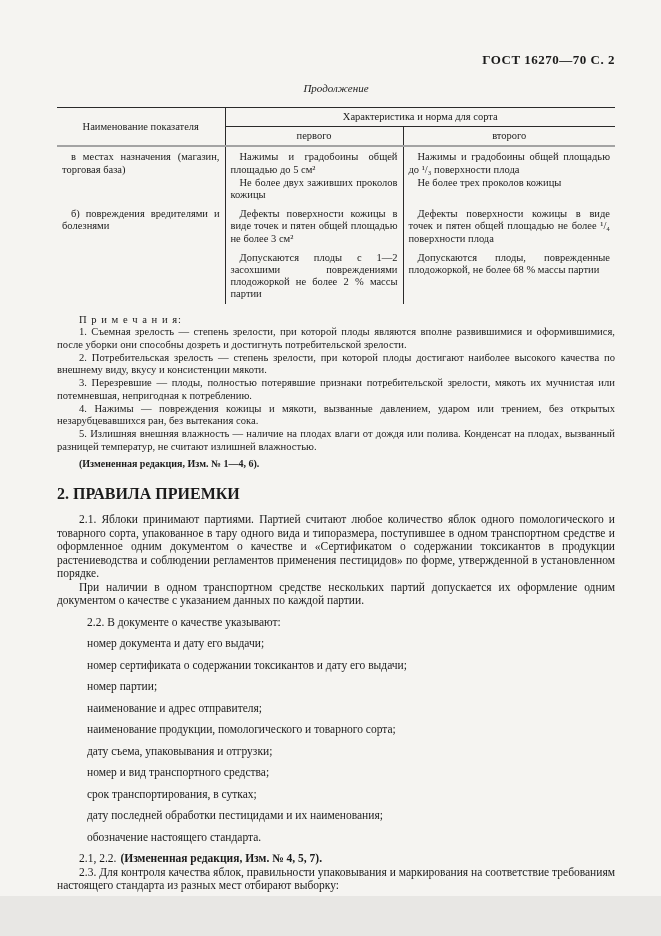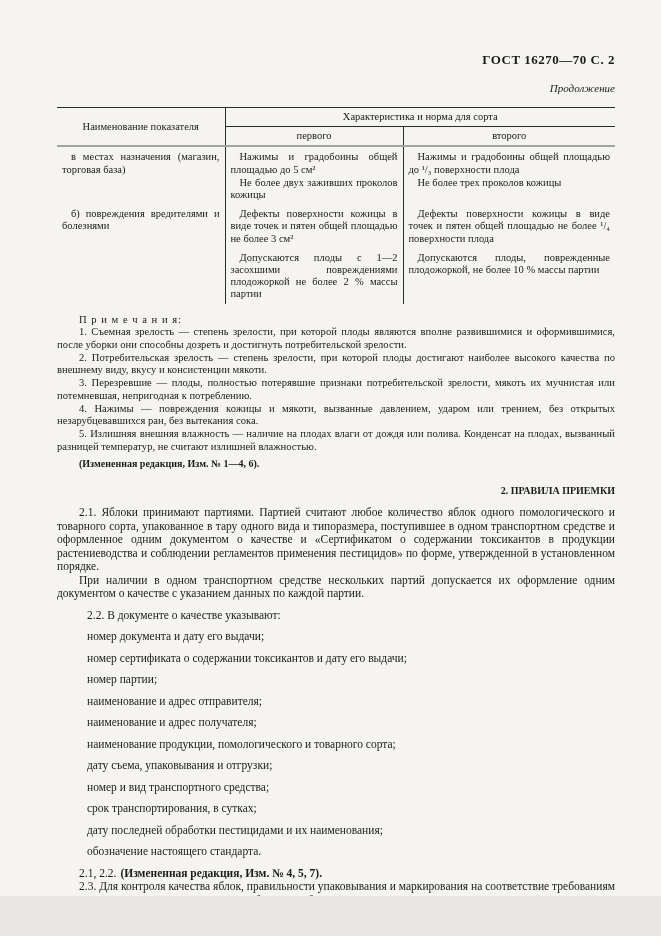--- a/index.html
+++ b/index.html
@@ -14,21 +14,21 @@
     padding:52px 46px 0 57px;
     overflow:hidden;
   }
   .doc-header{
     text-align:right;
     font-weight:bold;
     font-size:13px;
     letter-spacing:.5px;
   }
   .continuation{
-    text-align:right;
+    text-align:center;
     font-style:italic;
     font-size:11px;
     margin-top:14px;
   }
   table.spec{
     border-collapse:collapse;
     margin-top:13px;
     width:558px;
     table-layout:fixed;
     font-size:10.5px;
@@ -54,23 +54,23 @@
   }
   table.spec td p{
     margin:0 0 1px 0;
     text-indent:9px;
   }
   .notes{margin-top:10px;font-size:10.6px;line-height:12.7px;}
   .notes-label{margin:0;text-indent:22px;letter-spacing:1px;}
   .notes p.note{margin:0;text-indent:22px;text-align:justify;}
   .amendment{margin:4px 0 0 0;text-indent:22px;font-weight:bold;font-size:10px;line-height:14px;}
   .section-heading{
-    text-align:right;
+    text-align:left;
     font-weight:bold;
-    font-size:10px;
+    font-size:16px;
     margin:14px 0 10px 0;
   }
   .body-text{font-size:11.5px;line-height:13.5px;}
   .body-text p.para{margin:0;text-indent:22px;text-align:justify;}
   .body-text p.line{margin:8px;padding-left:22px;}
   .amendment2{margin:0;padding-left:22px;font-size:11.5px;line-height:13.5px;}
   .amendment2 .bold{font-weight:bold;}
   .amendment2 .prefix{margin-right:4px;}
   .page-number{
     text-align:center;
@@ -126,21 +126,21 @@
         <td>
           <p>Дефекты поверхности кожицы в виде точек и пятен общей площадью не более ¹/₄ поверхности плода</p>
         </td>
       </tr>
       <tr>
         <td class="b-right"></td>
         <td class="b-right">
           <p>Допускаются плоды с 1—2 засохшими повреждениями плодожоркой не более 2 % массы партии</p>
         </td>
         <td>
-          <p>Допускаются плоды, поврежденные плодожоркой, не более 10 % массы партии</p>
+          <p>Допускаются плоды, поврежденные плодожоркой, не более 68 % массы партии</p>
         </td>
       </tr>
     </tbody>
   </table>
 
   <div class="notes">
     <p class="notes-label">П р и м е ч а н и я:</p>
     <p class="note">1. Съемная зрелость — степень зрелости, при которой плоды являются вполне развившимися и оформившимися, после уборки они способны дозреть и достигнуть потребительской зрелости.</p>
     <p class="note">2. Потребительская зрелость — степень зрелости, при которой плоды достигают наиболее высокого качества по внешнему виду, вкусу и консистенции мякоти.</p>
     <p class="note">3. Перезревшие — плоды, полностью потерявшие признаки потребительской зрелости, мякоть их мучнистая или потемневшая, непригодная к потреблению.</p>
@@ -153,21 +153,20 @@
   <div class="section-heading">2.  ПРАВИЛА ПРИЕМКИ</div>
 
   <div class="body-text">
     <p class="para">2.1. Яблоки принимают партиями. Партией считают любое количество яблок одного помологического и товарного сорта, упакованное в тару одного вида и типоразмера, поступившее в одном транспортном средстве и оформленное одним документом о качестве и «Сертификатом о содержании токсикантов в продукции растениеводства и соблюдении регламентов применения пестицидов» по форме, утвержденной в установленном порядке.</p>
     <p class="para">При наличии в одном транспортном средстве нескольких партий допускается их оформление одним документом о качестве с указанием данных по каждой партии.</p>
     <p class="line">2.2. В документе о качестве указывают:</p>
     <p class="line">номер документа и дату его выдачи;</p>
     <p class="line">номер сертификата о содержании токсикантов и дату его выдачи;</p>
     <p class="line">номер партии;</p>
     <p class="line">наименование и адрес отправителя;</p>
-    <p class="line">наименование и адрес получателя;</p>
     <p class="line">наименование продукции, помологического и товарного сорта;</p>
     <p class="line">дату съема, упаковывания и отгрузки;</p>
     <p class="line">номер и вид транспортного средства;</p>
     <p class="line">срок транспортирования, в сутках;</p>
     <p class="line">дату последней обработки пестицидами и их наименования;</p>
     <p class="line">обозначение настоящего стандарта.</p>
 
     <p class="amendment2"><span class="prefix">2.1, 2.2.</span><span class="bold">(Измененная редакция, Изм. № 4, 5, 7).</span></p>
 
     <p class="para">2.3. Для контроля качества яблок, правильности упаковывания и маркирования на соответствие требованиям настоящего стандарта из разных мест отбирают выборку:</p>

